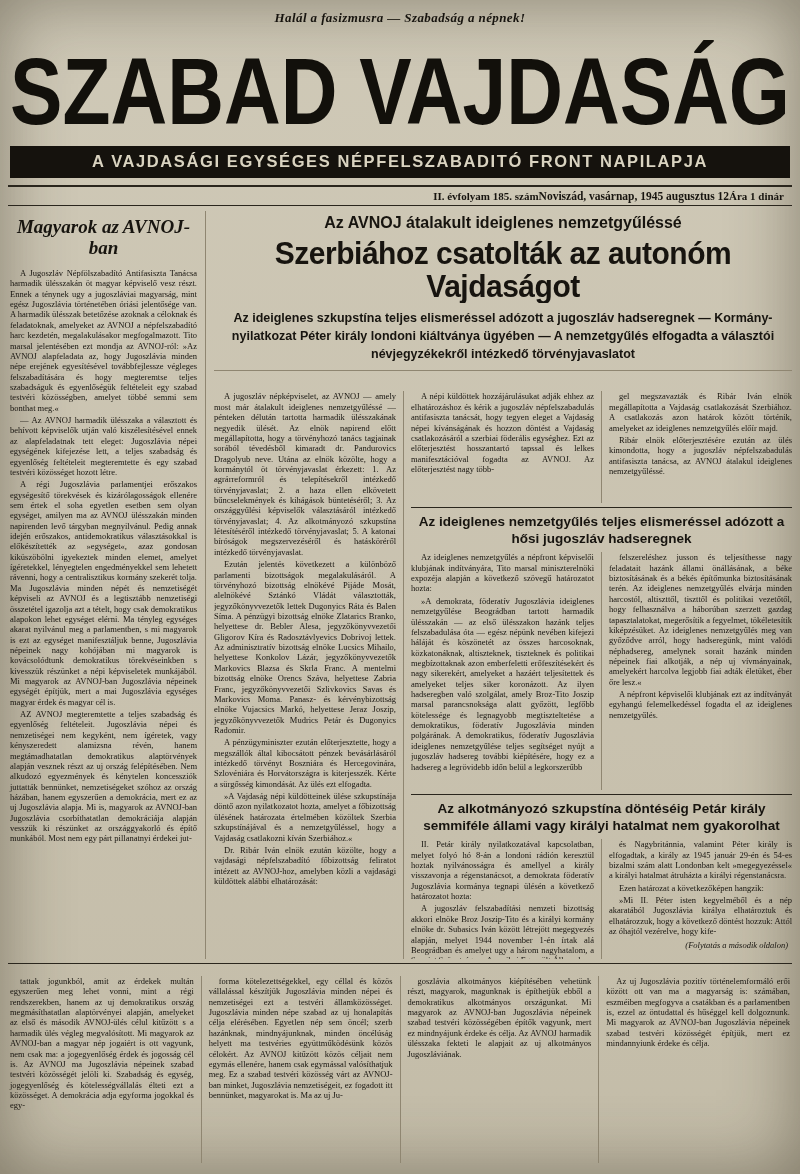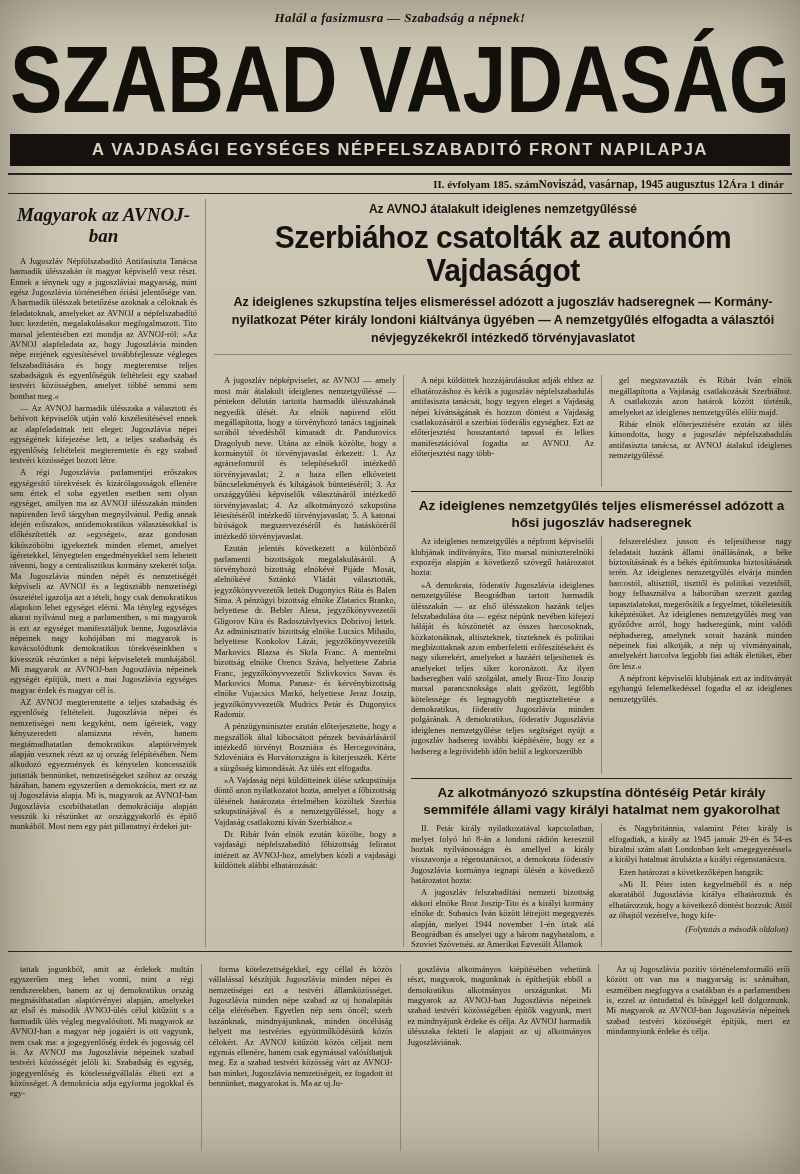--- a/index.html
+++ b/index.html
@@ -10,21 +10,21 @@
     background:linear-gradient(180deg,#cfc9b7 0%, #c9c2af 55%, #c3bca8 100%);
     color:#17140f;
     box-shadow: inset 0 0 70px rgba(45,38,22,.45);
   }
   .inner { padding:6px 8px 0 8px; }
 
   .slogan {
     text-align:center; font-style:italic; font-weight:bold; font-size:13px;
     letter-spacing:.4px; padding-top:4px;
   }
-  .masthead-wrap { text-align:center; margin-top:2px; line-height:0; }
+  .masthead-wrap { text-align:center; margin-top:14px; line-height:0; }
   .nameplate {
     margin:4px 2px 0 2px; background:#15120d; color:#d9d3c0;
     font-family:"Liberation Sans", sans-serif; font-weight:bold;
     font-size:16.5px; letter-spacing:1.6px; text-align:center;
     padding:6px 0 7px 0; border-radius:0;
   }
   .dateline {
     margin-top:7px; border-top:2px solid #2a261d; border-bottom:1px solid #2a261d;
     display:flex; justify-content:flex-end; align-items:center;
     padding:3px 8px; font-size:11px; font-weight:bold;
@@ -39,21 +39,21 @@
     font-style:italic; font-weight:bold; font-size:19px; line-height:1.08;
     text-align:center; margin:4px 0 10px 0;
   }
   p.body {
     font-size:8.5px; line-height:1.22; text-align:justify; text-indent:10px;
     margin-bottom:2px; hyphens:auto;
   }
   .main-col { flex:1; padding-left:8px; display:flex; flex-direction:column; overflow:hidden; }
   .kicker {
     text-align:center; font-family:"Liberation Sans", sans-serif;
-    font-weight:bold; font-size:12px; margin-top:3px;
+    font-weight:bold; font-size:16px; margin-top:3px;
   }
   .headline {
     text-align:center; font-family:"Liberation Sans", sans-serif; font-weight:bold;
     font-size:30px; line-height:1.02; letter-spacing:-.5px; margin-top:7px;
     transform:scaleY(1.06);
   }
   .deck {
     text-align:center; font-family:"Liberation Sans", sans-serif; font-weight:bold;
     font-size:12.5px; line-height:1.42; margin:10px 4px 7px 4px;
   }

